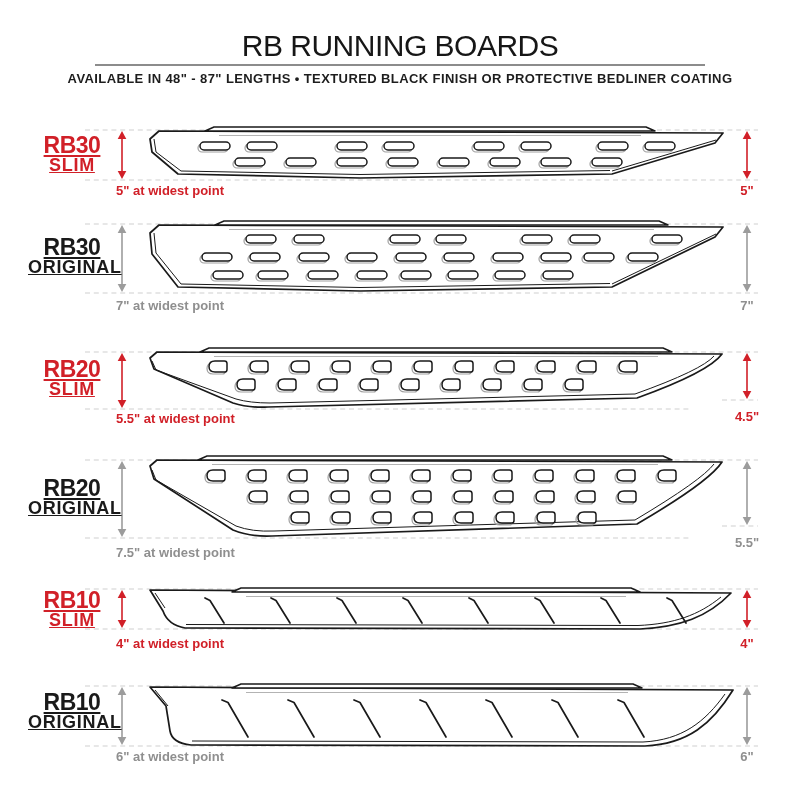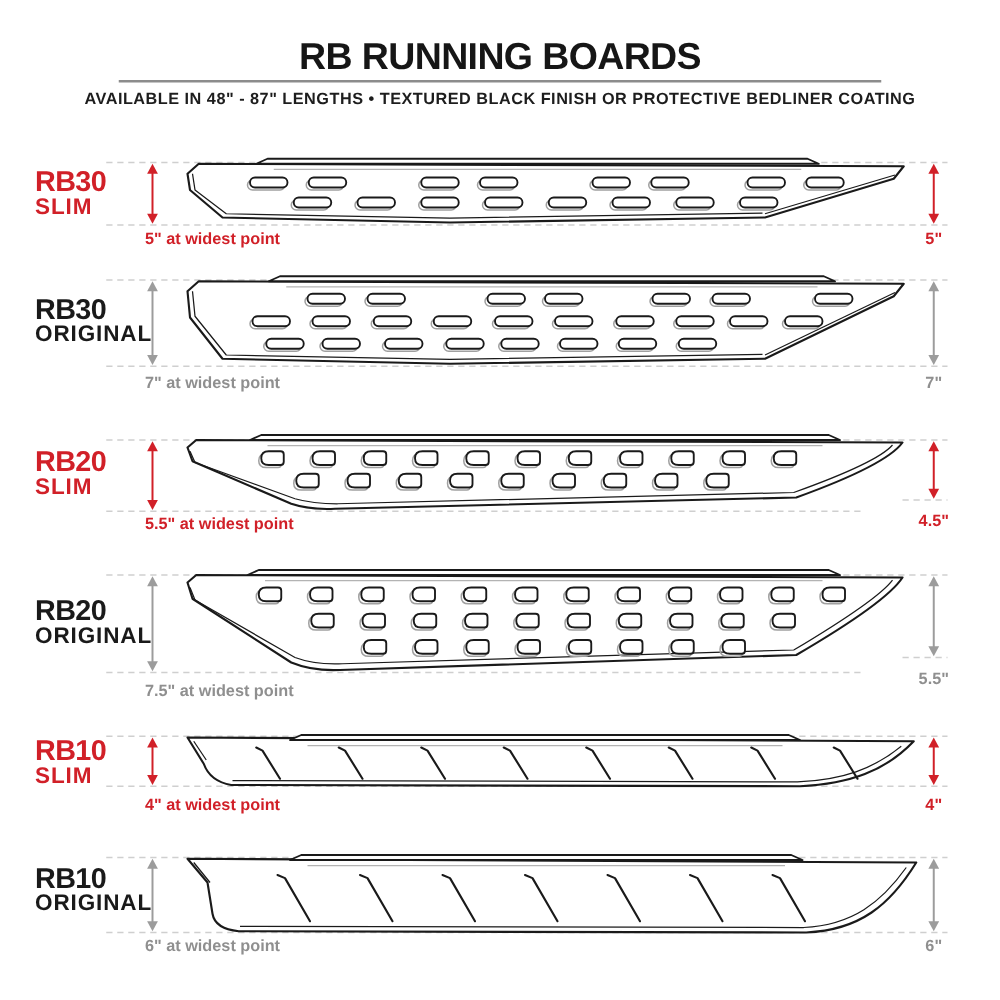--- a/index.html
+++ b/index.html
@@ -1,24 +1,24 @@
 <!DOCTYPE html>
 <html><head>
 <meta charset="utf-8">
 <style>
   html,body{margin:0;padding:0;background:#fff;}
   .stage{position:relative;width:800px;height:800px;background:#fff;overflow:hidden;
          font-family:"Liberation Sans", sans-serif;}
   .title{position:absolute;top:30px;left:0;width:800px;text-align:center;
-         font-size:30px;line-height:32px;font-weight:700;letter-spacing:-0.5px;color:#161616;margin:0;}
+         font-size:30px;line-height:32px;font-weight:400;letter-spacing:-0.5px;color:#161616;margin:0;}
   .rule{position:absolute;top:64px;left:95px;width:610px;height:1.5px;background:#8c8c8c;}
   .subtitle{position:absolute;top:71px;left:0;width:800px;text-align:center;margin:0;
             font-size:13px;font-weight:700;letter-spacing:0.4px;color:#1d1d1d;white-space:nowrap;}
   svg.diagram{position:absolute;left:0;top:0;z-index:1;}
-  .model-label{position:absolute;left:28px;width:88px;text-align:left;z-index:2;}
+  .model-label{position:absolute;left:28px;width:88px;text-align:center;z-index:2;text-decoration:underline;}
   .model-name{font-size:23px;font-weight:700;letter-spacing:-0.5px;line-height:22px;}
   .model-variant{font-size:18px;font-weight:700;letter-spacing:0.7px;margin-top:3px;line-height:13px;}
   .dim-left{position:absolute;left:116px;font-size:13px;font-weight:700;white-space:nowrap;z-index:2;}
   .dim-right{position:absolute;left:722px;width:50px;text-align:center;font-size:13px;font-weight:700;z-index:2;}
   .c-red{color:#d12028;} .c-black{color:#1a1a1a;} .c-gray{color:#8f8f8f;}
 </style>
 </head>
 <body>
 
 <div class="stage">

